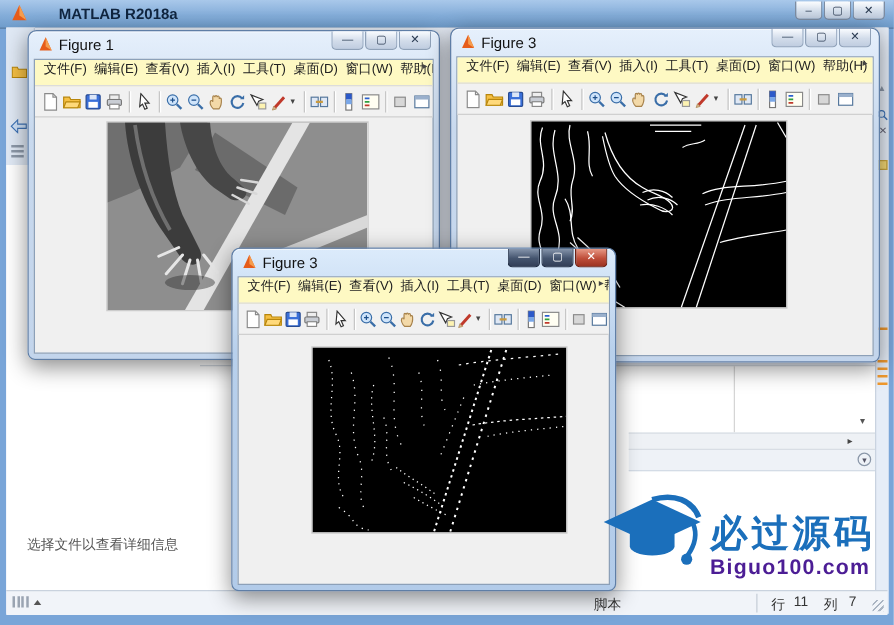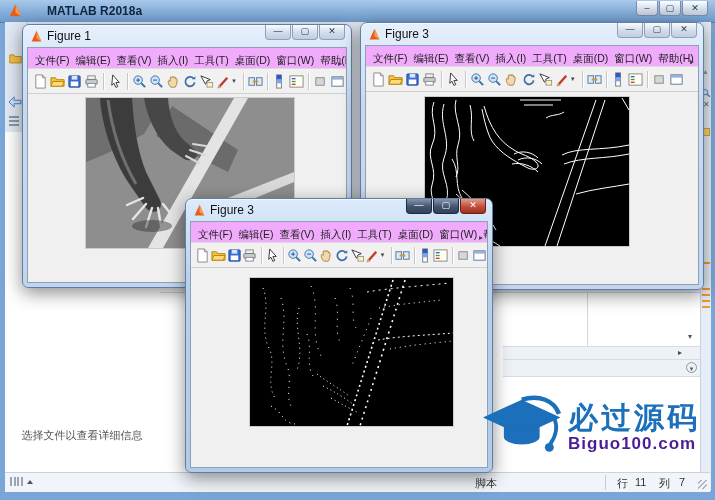--- a/index.html
+++ b/index.html
@@ -63,32 +63,32 @@
   .fig-titlebar{position:absolute;left:0;top:0;right:0;height:22px;}
   .fig-icon{position:absolute;left:7px;top:4px;}
   .fig-title{position:absolute;left:24px;top:4px;font-size:12px;color:#111;}
   .winbtns{position:absolute;top:0;right:6px;display:flex;gap:1px;}
   .wbtn{width:26px;height:15px;border:1px solid #8fa1b8;border-top:none;border-radius:0 0 4px 4px;
     background:linear-gradient(180deg,#fafcff,#d2dcea 55%,#c0cde0);color:#2e3e55;
     font-size:9px;line-height:13px;text-align:center;box-sizing:border-box;}
   .active .wbtn{background:linear-gradient(180deg,#8695ac,#44546e 55%,#333f57);border-color:#1e2a40;color:#fff;}
   .active .wbtn.close{background:linear-gradient(180deg,#e89a87,#bf4e3a 55%,#9c3322);border-color:#6f2012;}
   .win-body{position:absolute;left:4px;top:22px;right:4px;bottom:4px;background:#f0f0f0;border:1px solid #8ca0b8;}
-  .menubar{position:relative;height:20px;background:#f0abfc;border-bottom:1px solid #dcdcdc;
-    display:flex;align-items:flex-end;padding-left:4px;white-space:nowrap;overflow:hidden;}
+  .menubar{position:relative;height:20px;background:#fef9c3;border-bottom:1px solid #dcdcdc;
+    display:flex;align-items:flex-start;padding-left:4px;white-space:nowrap;overflow:hidden;}
   .mitem{font-size:10.5px;color:#222;padding:0 3px;}
   .mcaret{position:absolute;right:4px;font-size:8px;color:#444;}
   .toolbar{height:24px;background:#f1f1f1;border-bottom:1px solid #d0d0d0;display:flex;align-items:center;padding-left:4px;}
   .tbtn{width:17px;height:18px;display:flex;align-items:center;justify-content:center;}
   .tcaret{font-size:7px;color:#444;width:8px;}
   .tsep{width:1px;height:17px;background:#c6c6c6;box-shadow:1px 0 0 #fff;margin:0 3px;}
   .fig-img{position:absolute;box-shadow:0 0 0 1px rgba(0,0,0,.15);}
 
   
-  .watermark{position:absolute;left:480px;top:392px;display:flex;align-items:center;gap:6px;z-index:50;}
+  .watermark{position:absolute;left:480px;top:392px;display:flex;align-items:flex-end;gap:6px;z-index:50;}
   .wm-cn{font-size:30px;font-weight:bold;color:#1b6fbb;letter-spacing:3px;line-height:34px;}
   .wm-en{font-size:17px;font-weight:bold;color:#4c1d95;letter-spacing:1px;line-height:18px;}
 </style>
 </head>
 <body>
 
 <div class="screen">
 
   <div>
     <div class="main-titlebar">

